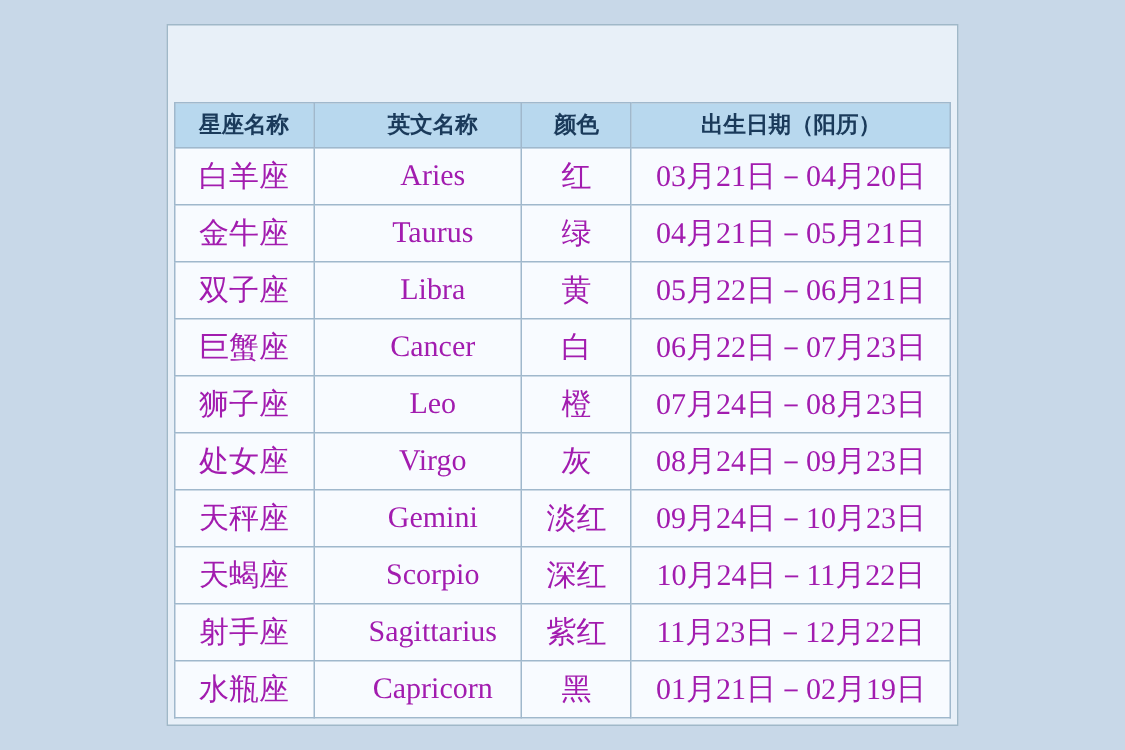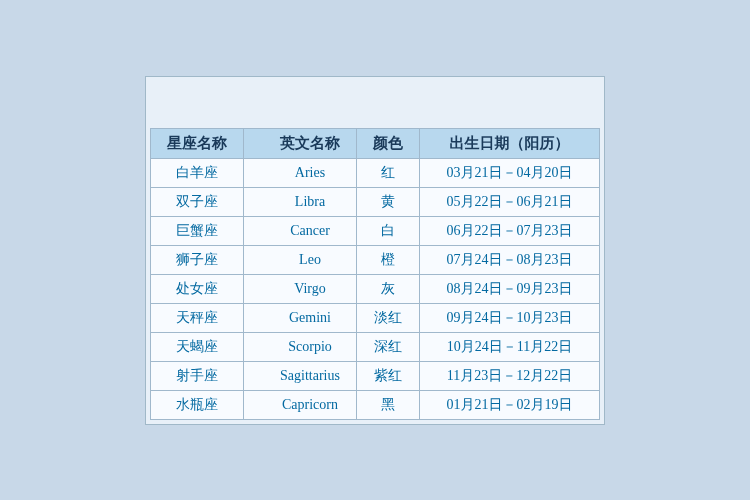--- a/index.html
+++ b/index.html
@@ -27,22 +27,22 @@
     table {
       border-collapse: collapse;
       background-color: #f5f8fc;
       margin-top: 47px;
     }
 
     th, td {
       border: 1px solid #a0b8cc;
       padding: 5px 16px;
       text-align: center;
-      font-size: 14px;
-      color: #0369a1;
+      font-size: 20px;
+      color: #a21caf;
       white-space: nowrap;
     }
 
     thead th {
       background-color: #b8d8ee;
       font-weight: bold;
       font-size: 15px;
       color: #1a3a5a;
     }
 
@@ -67,20 +67,26 @@
         <th class="col-color">颜色</th>
         <th class="col-date">出生日期（阳历）</th>
       </tr>
     </thead>
     <tbody id="table-body">
     <tr>
           <td class="col-cn">白羊座</td>
           <td class="col-en">Aries</td>
           <td class="col-color">红</td>
           <td class="col-date">03月21日－04月20日</td>
+        </tr>
+        <tr>
+          <td class="col-cn">金牛座</td>
+          <td class="col-en">Taurus</td>
+          <td class="col-color">绿</td>
+          <td class="col-date">04月21日－05月21日</td>
         </tr>
         <tr>
           <td class="col-cn">双子座</td>
           <td class="col-en">Libra</td>
           <td class="col-color">黄</td>
           <td class="col-date">05月22日－06月21日</td>
         </tr>
         <tr>
           <td class="col-cn">巨蟹座</td>
           <td class="col-en">Cancer</td>

